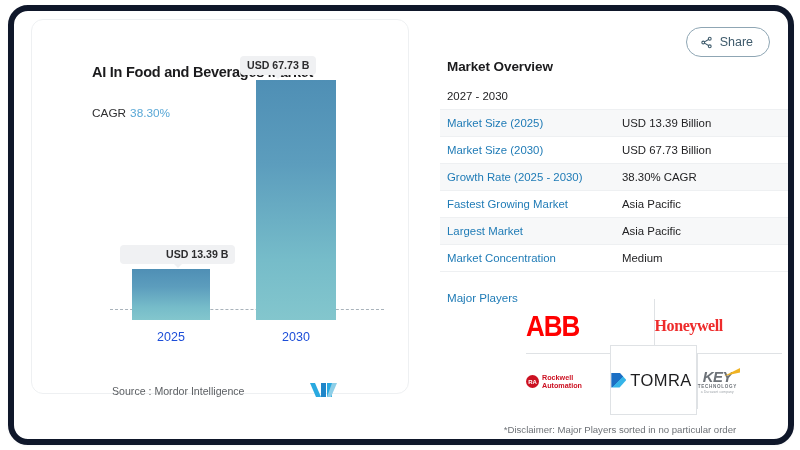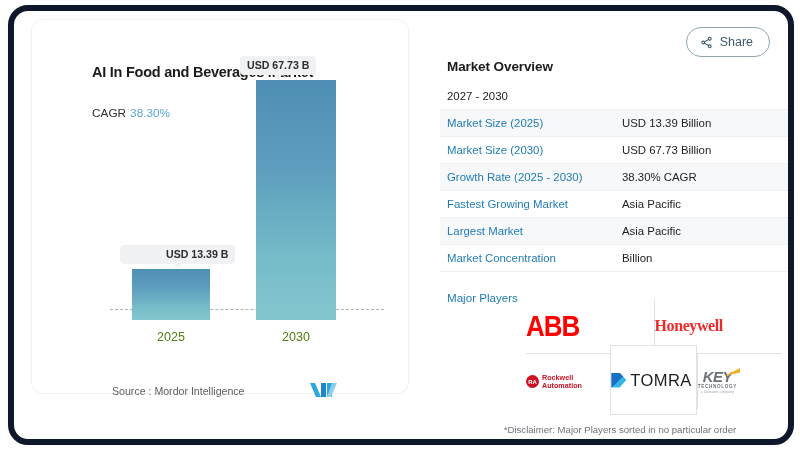--- a/index.html
+++ b/index.html
@@ -115,21 +115,21 @@
     border-right: 4px solid transparent;
     border-top: 4px solid #f0f1f3;
   }
   .lbl-2025 { left: 28px; bottom: 96px; padding-left: 46px; }
   .lbl-2030 { left: 148px; bottom: 285px; }
 
   .x-tick {
     position: absolute;
     bottom: 16px;
     font-size: 12.5px;
-    color: #4d7c0f;
+    color: #1d4ed8;
     text-align: center;
     width: 80px;
   }
   .tick-2025 { left: 39px; }
   .tick-2030 { left: 164px; }
 
   .source-row {
     position: absolute;
     left: 80px; top: 365px;
     font-size: 10.6px;
@@ -409,21 +409,21 @@
         <div class="ov-row">
           <div class="ov-key">Fastest Growing Market</div>
           <div class="ov-val">Asia Pacific</div>
         </div>
         <div class="ov-row alt">
           <div class="ov-key">Largest Market</div>
           <div class="ov-val">Asia Pacific</div>
         </div>
         <div class="ov-row">
           <div class="ov-key">Market Concentration</div>
-          <div class="ov-val">Billion</div>
+          <div class="ov-val">Medium</div>
         </div>
       </div>
 
       <div class="mp-title">Major Players</div>
 
       <div class="mp-grid">
         <div class="mp-row mp-row-top">
           <div class="mp-cell">
             <span class="logo-abb">ABB</span>
           </div>

